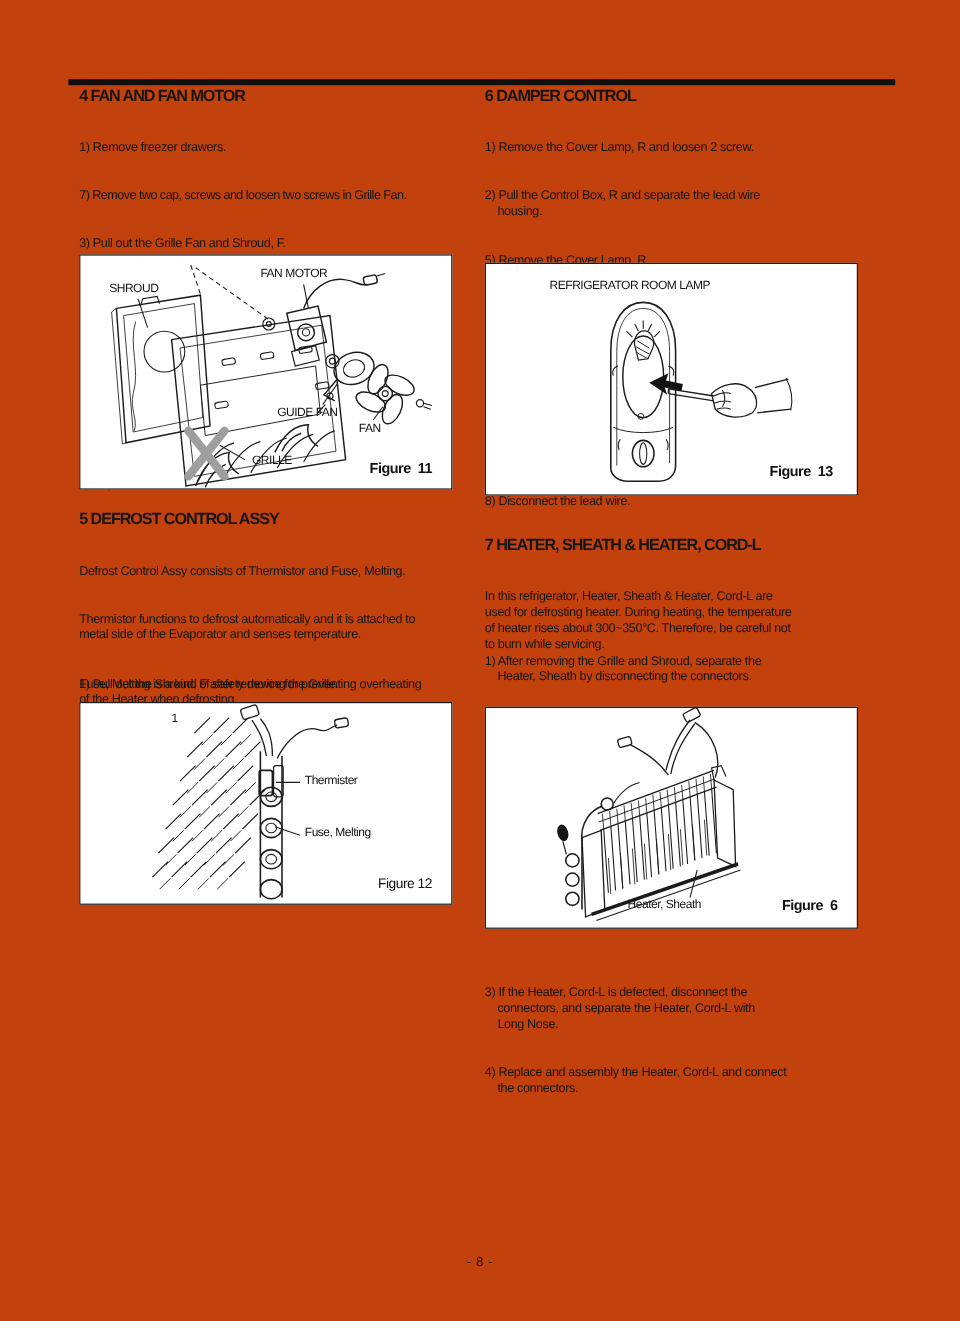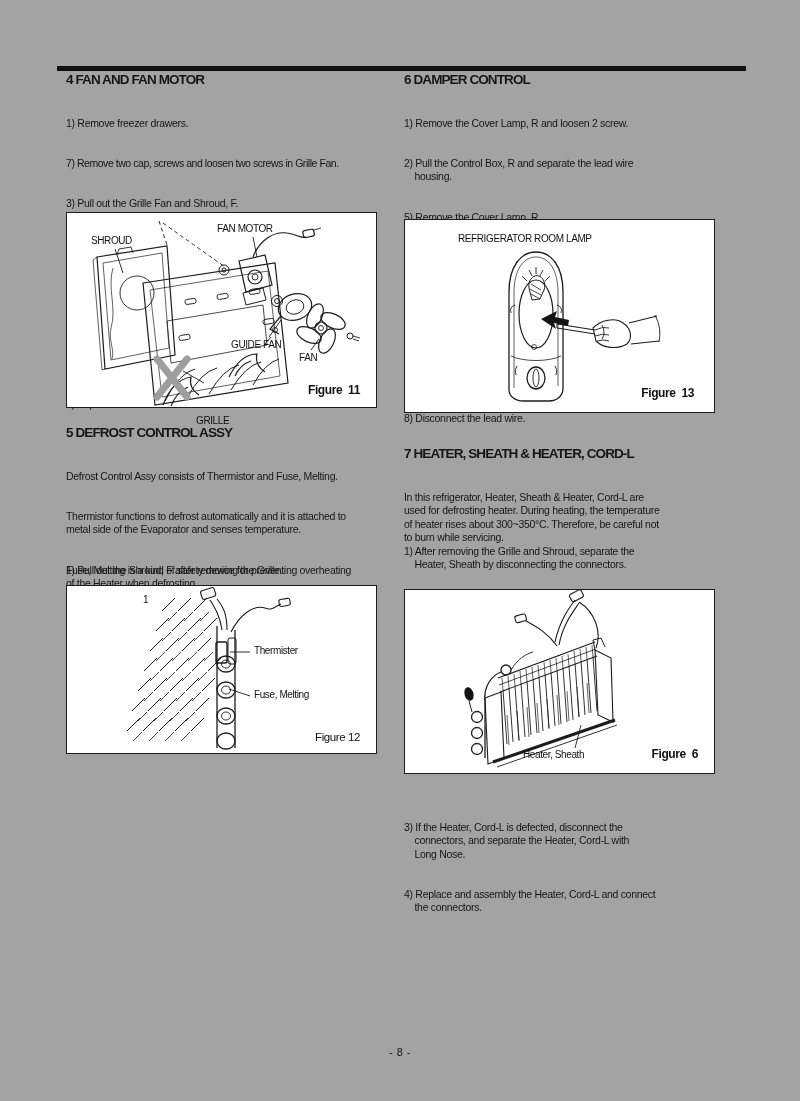--- a/index.html
+++ b/index.html
@@ -1,18 +1,18 @@
 <!DOCTYPE html>
 <html><head>
 <meta charset="utf-8">
 <style>
   html,body{margin:0;padding:0;background:#e8e8e8;}
   .page{
     position:relative;width:800px;height:1101px;margin:0 auto;
-    background:#a3a3a3;overflow:hidden;
+    background:#c2410c;overflow:hidden;
     font-family:"Liberation Sans", sans-serif;color:#161616;
   }
   .rule{position:absolute;background:#101010;}
   .h{position:absolute;font-weight:bold;font-size:13.5px;letter-spacing:-0.9px;white-space:nowrap;}
   .txt{position:absolute;font-size:10.5px;letter-spacing:-0.3px;line-height:13.4px;white-space:pre-wrap;width:348px;}
   .txt .p{margin:0;white-space:pre-wrap;}
   .figbox{position:absolute;border:1.5px solid #1c1c1c;background:#fff;}
   .figbox svg{position:absolute;left:0;top:0;}
   .flab{position:absolute;font-size:10px;letter-spacing:-0.4px;white-space:pre;color:#111;}
   .fcap{position:absolute;font-size:12px;font-weight:bold;letter-spacing:-0.4px;white-space:pre;color:#111;}
@@ -131,21 +131,21 @@
         <path d="M186,24 L190,44"></path>
         <path d="M202,124 L214,107"></path>
         <path d="M244,137 L252,126"></path>
         <path d="M137,170 L116,158"></path>
       </g>
     </svg>
     <span class="flab" style="left:24px;top:22px;">SHROUD</span>
     <span class="flab" style="left:150px;top:10px;">FAN MOTOR</span>
     <span class="flab" style="left:164px;top:126px;">GUIDE FAN</span>
     <span class="flab" style="left:232px;top:139px;">FAN</span>
-    <span class="flab" style="left:129px;top:166px;margin-top:36px;">GRILLE</span>
+    <span class="flab" style="left:143px;top:166px;">GRILLE</span>
     <span class="fcap" style="right:16px;bottom:10px;">Figure  11</span>
   </div>
 
   <div class="h" style="left:66px;top:425px;">5 DEFROST CONTROL ASSY</div>
 
   <div class="txt" style="left:66px;top:443px;">
     <div class="p">Defrost Control Assy consists of Thermistor and Fuse, Melting.</div>
     <div class="p">Thermistor functions to defrost automatically and it is attached to
 metal side of the Evaporator and senses temperature.</div>
     <div class="p">Fuse, Melting is a kind of safety device for preventing overheating

